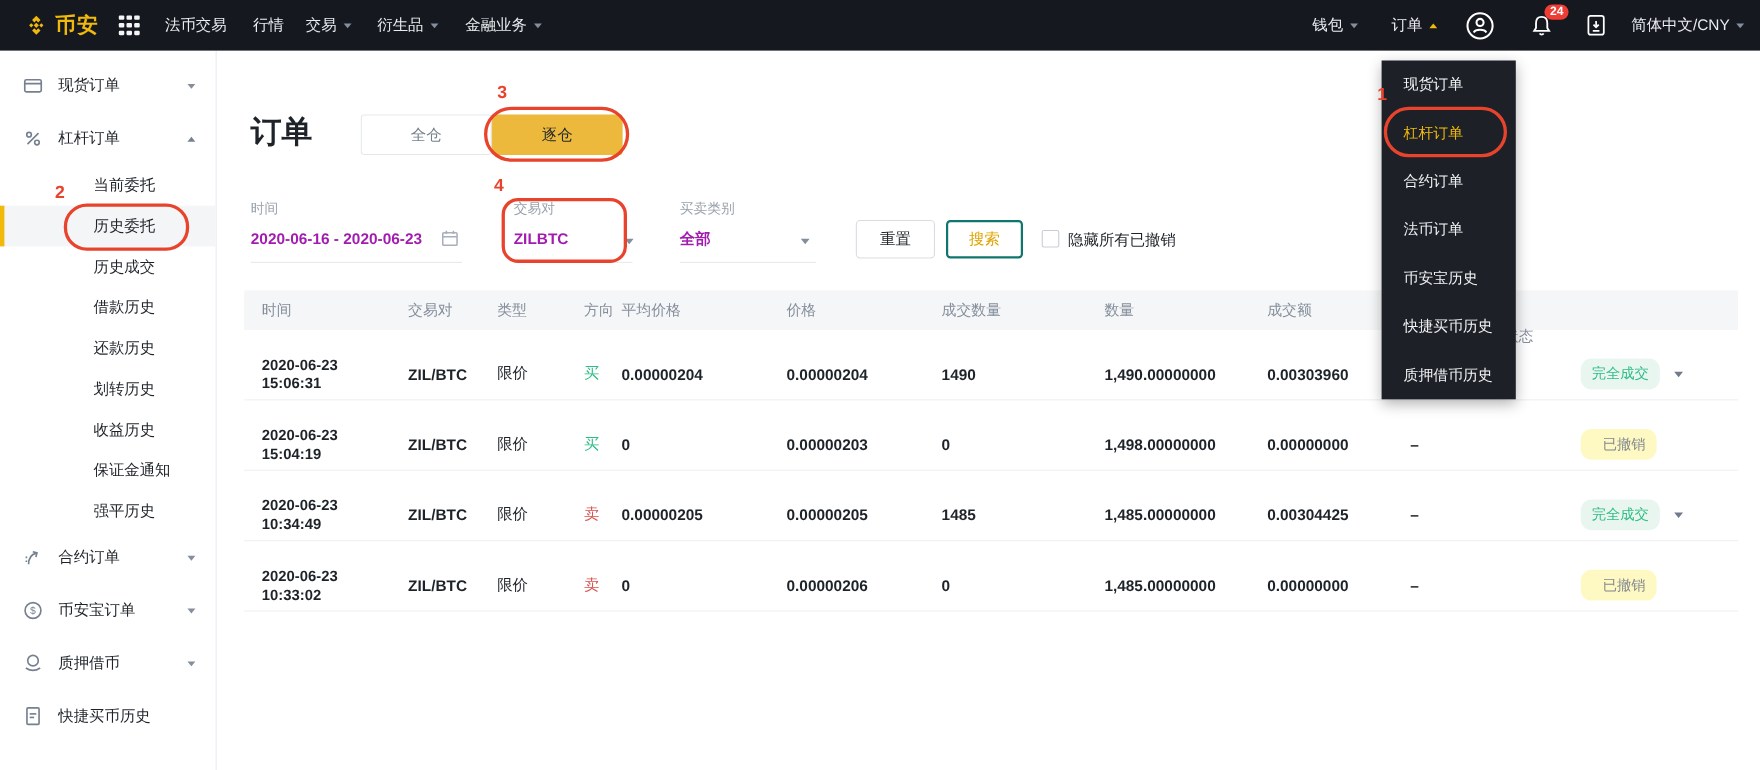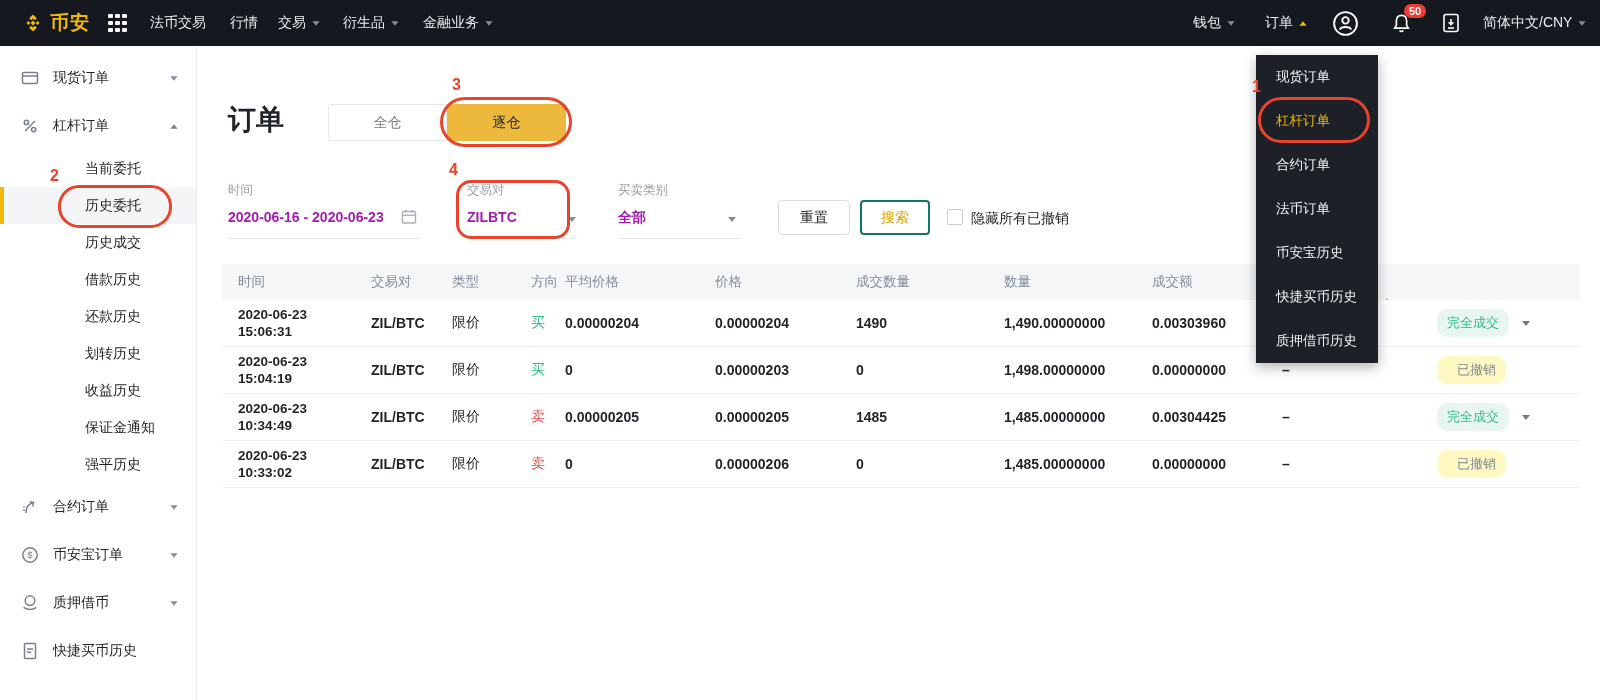--- a/index.html
+++ b/index.html
@@ -46,21 +46,21 @@
   .cal svg { stroke:#a8afba; fill:none; stroke-width:1.4; }
   .btn { position:absolute; top:154px; height:35px; display:flex; align-items:center; justify-content:center; border-radius:4px; background:#fff; font-size:14px; cursor:pointer; }
   .btn-reset { left:581px; width:72px; border:1px solid #d9dde2; color:#23282d; }
   .btn-search { left:663px; width:70px; border:2px solid #0f766e; color:#dfa300; }
   .cbx { position:absolute; left:750px; top:163px; width:16px; height:16px; border:1px solid #c9ced6; border-radius:2px; background:#fff; cursor:pointer; }
   .cbx-label { position:absolute; left:774px; top:164px; font-size:14px; color:#1e2329; }
   
   .table { position:absolute; left:25px; top:218px; width:1358px; }
   .thead { position:relative; height:36px; background:#f5f6f7; }
   .hcell { position:absolute; top:50%; transform:translateY(-50%); color:#848e9c; font-size:13.5px; white-space:nowrap; }
-  .trow { position:relative; height:47px; border-bottom:1px solid #eef0f2; background:#fff; }
+  .trow { position:relative; height:47px; border-bottom:1px solid #eef0f2; background:#fff;margin-top:17px; }
   .cell { position:absolute; top:50%; transform:translateY(-50%); font-size:14px; white-space:nowrap; }
   .cell.num, .cell.pairc { font-weight:600; }
   .dtcell div { font-weight:600; line-height:17px; font-size:13.5px; }
   .cell.buy { color:#2ebd85; }
   .cell.sell { color:#d9534f; }
   .badge { display:inline-block; padding:5px 10px; border-radius:10px; font-size:13px; }
   .badge.filled { background:#e9f6f0; color:#2ebd85; }
   .badge.canceled { background:#fef9c3; color:#84898f;padding-left:20px; }
   .row-chev { position:absolute; left:1300px; top:50%; margin-top:-2px; border-top-color:#707a8a; cursor:pointer; }
   
@@ -154,21 +154,21 @@
       <line x1="10" y1="7" x2="10" y2="12.5"></line>
         <polyline points="7.6,10.3 10,12.7 12.4,10.3"></polyline>
         <line x1="7" y1="16" x2="13" y2="16"></line>
     </svg>
   </div>
   <div class="nv" style="left:1483px">
       <span>简体中文/CNY</span>
       <span class="cv sm"></span>
     </div>
 </div>
-<div class="badge43">50</div>
+<div class="badge43">24</div>
 
 <div class="sidebar">
   <div class="sb-parent">
     <span class="sb-ic"><svg width="20" height="20" viewBox="0 0 20 20">
           <rect x="2.5" y="4.5" width="15" height="11" rx="1.5"></rect>
           <line x1="2.5" y1="8" x2="17.5" y2="8"></line>
         </svg></span>
     <span class="lbl">现货订单</span>
     <span class="cv sm"></span>
   </div>

